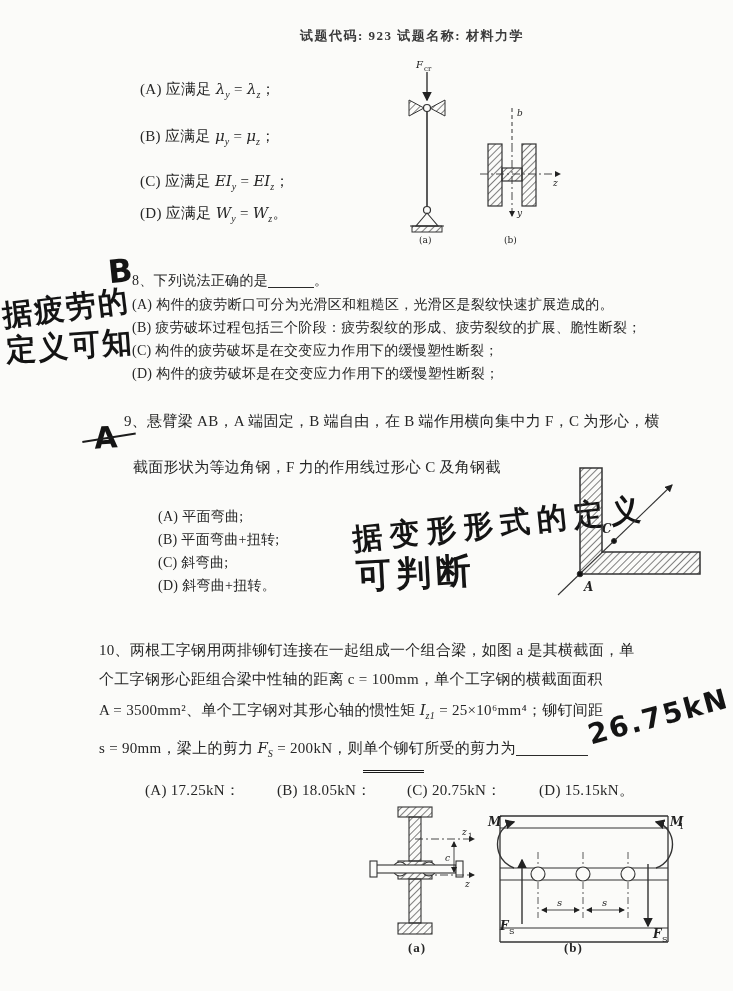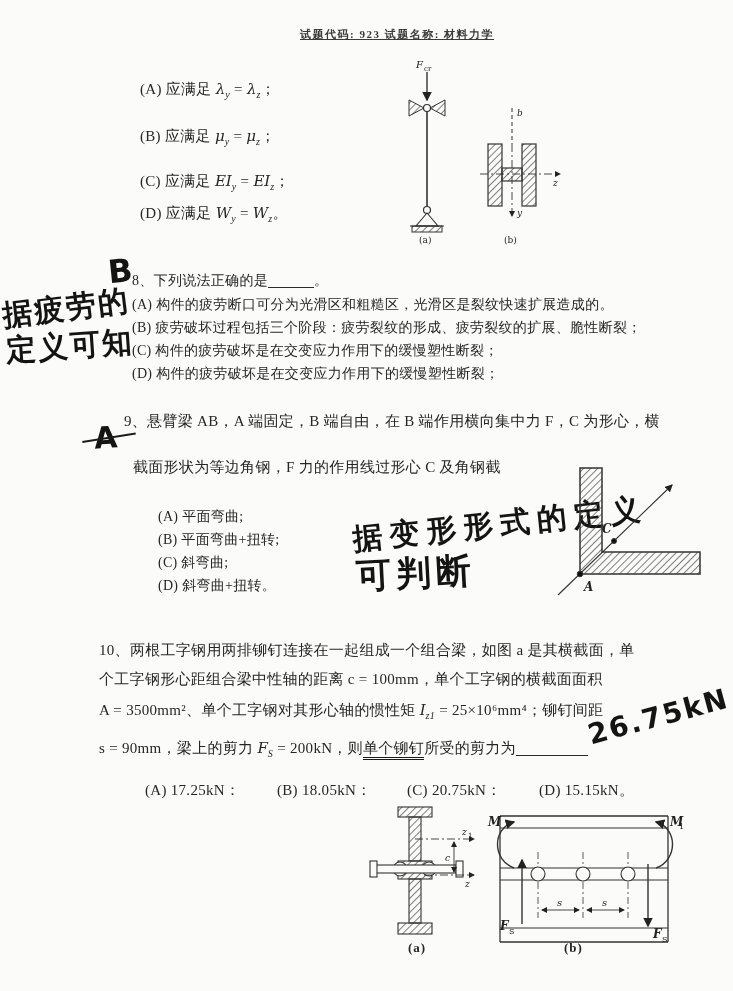--- a/index.html
+++ b/index.html
@@ -3,26 +3,26 @@
 <meta charset="utf-8">
 <style>
   html,body{margin:0;padding:0;}
   .page{
     position:relative;width:733px;height:991px;overflow:hidden;
     background:#fbfbf9;
     font-family:"Liberation Serif",serif;color:#262626;
   }
   .print{position:absolute;white-space:nowrap;font-size:15px;font-weight:400;letter-spacing:.3px;}
   .small{font-size:14px;}
-  .header{font-size:11px;font-weight:600;letter-spacing:1.5px;color:#3a3a3a;text-decoration:underline;}
+  .header{font-size:13px;font-weight:600;letter-spacing:1.5px;color:#3a3a3a;}
   .blank{display:inline-block;border-bottom:1.6px solid #2a2a2a;height:3px;vertical-align:-3px;}
   .hw{position:absolute;font-family:"DejaVu Sans",sans-serif;font-weight:700;color:#141414;white-space:nowrap;}
   sub{font-size:10px;font-style:italic;}
   i.m{font-style:italic;font-family:"DejaVu Serif",serif;letter-spacing:0;}
-  .emph{border-bottom:3px double #1a1a1a;padding-bottom:1px;}
+  .emph{border-bottom:3px double #1a1a1a;padding-bottom:14px;}
   .strike{display:inline-block;position:relative;}
   .strike::after{content:"";position:absolute;left:-12px;top:17px;width:54px;border-top:2.6px solid #1c1c1c;transform:rotate(-5deg);}
   .figlabel{position:absolute;font-size:13px;font-weight:600;letter-spacing:1px;}
   svg{position:absolute;overflow:visible;}
   svg text{font-family:"DejaVu Serif",serif;fill:#222;}
   .fig line,.fig path,.fig rect,.fig circle,.fig polygon{stroke:#333;}
 </style>
 </head>
 <body>
 

